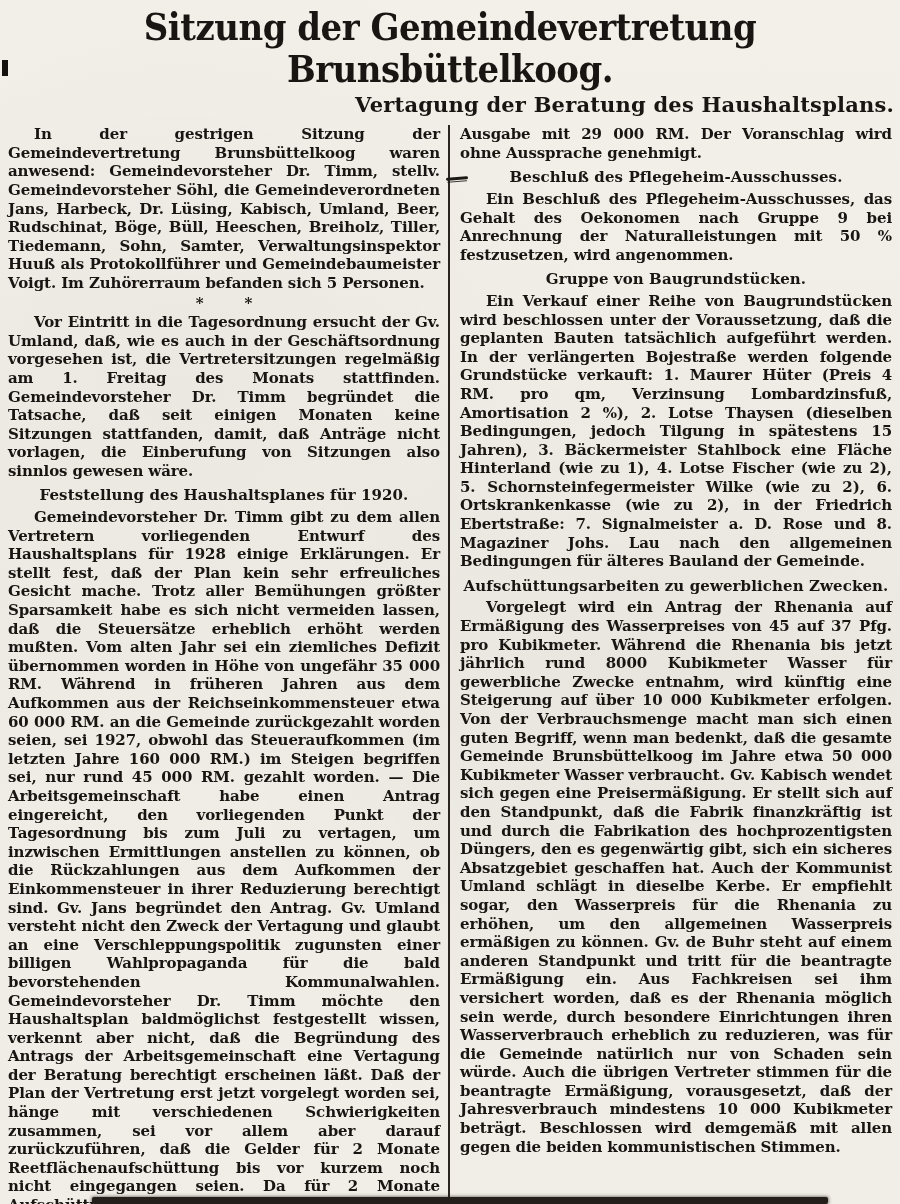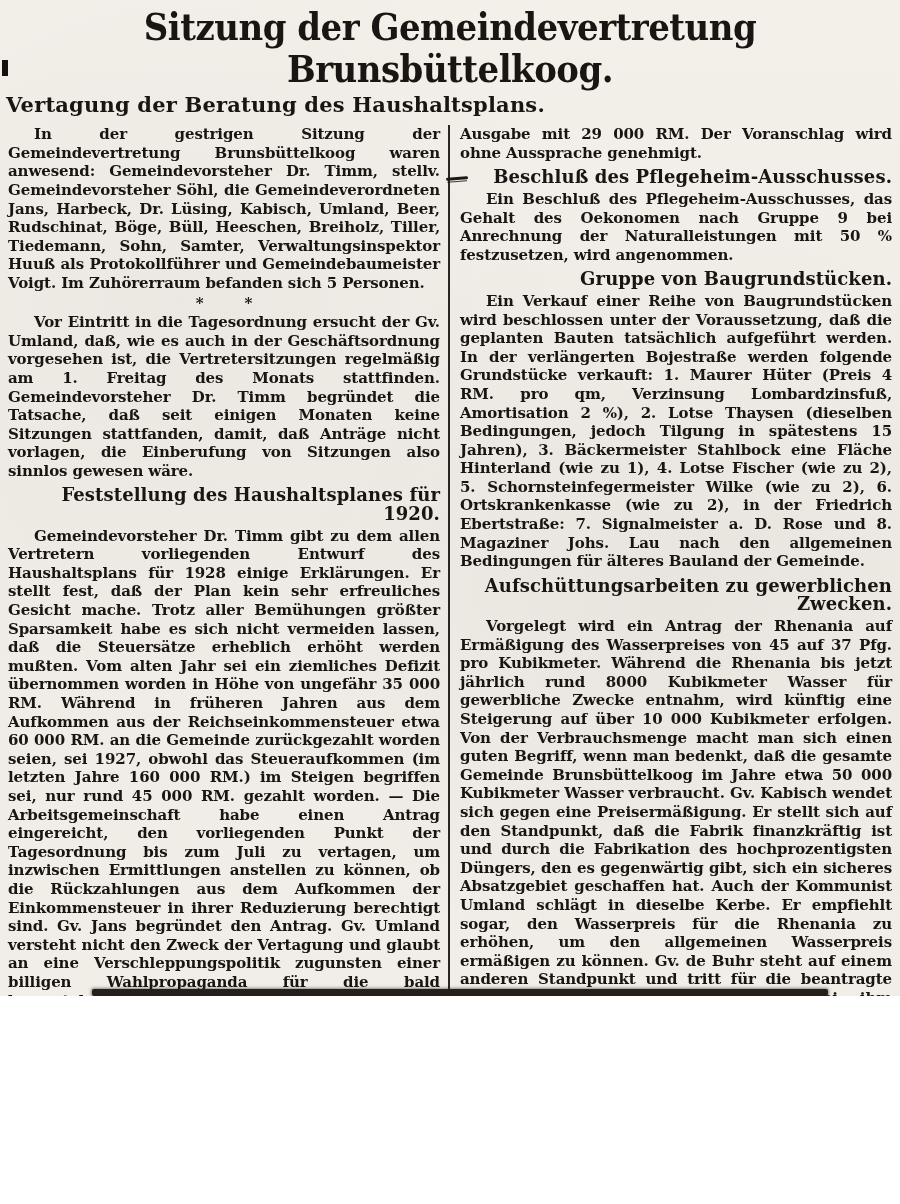--- a/index.html
+++ b/index.html
@@ -1,18 +1,18 @@
 <!DOCTYPE html>
 <html><head>
 <meta charset="utf-8">
 <style>
   html,body{margin:0;padding:0;}
   .page{
     position:relative;
-    width:900px;height:996px;
+    width:900px;height:1204px;
     background:#f2efe9;
     background-image:
       radial-gradient(circle at 20% 30%, rgba(0,0,0,0.025), transparent 40%),
       radial-gradient(circle at 75% 60%, rgba(0,0,0,0.03), transparent 45%),
       linear-gradient(180deg, #f3f0ea 0%, #efece5 55%, #f1eee8 100%);
     color:#191512;
     font-family:"DejaVu Serif","Liberation Serif",serif;
     overflow:hidden;
     box-sizing:border-box;
     padding:8px 6px 0 6px;
@@ -20,21 +20,21 @@
   .masthead-title{
     text-align:center;
     font-size:34px;
     font-weight:bold;
     letter-spacing:-0.5px;
     line-height:1.15;
     transform:scaleY(1.08);
     margin-top:2px;
   }
   .masthead-subtitle{
-    text-align:left;
+    text-align:right;
     font-size:21px;
     font-weight:bold;
     letter-spacing:0.2px;
     margin-top:4px;
   }
   .columns{
     display:flex;
     margin-top:8px;
     height:1100px;
   }
@@ -67,23 +67,23 @@
   }
   .para--noindent{text-indent:0;}
   .separator{
     text-align:center;
     text-indent:0;
     white-space:pre;
     margin:1px 0;
     font-weight:bold;
   }
   .heading{
-    text-align:right;
+    text-align:center;
     text-indent:0;
-    font-size:18px;
+    font-size:15px;
     font-weight:bold;
     letter-spacing:0.1px;
     margin:6px 0 3px 0;
     position:relative;
   }
   .pen-mark{
     position:absolute;
     left:-14px;top:9px;
     width:22px;height:3px;
     background:#1c1814;

